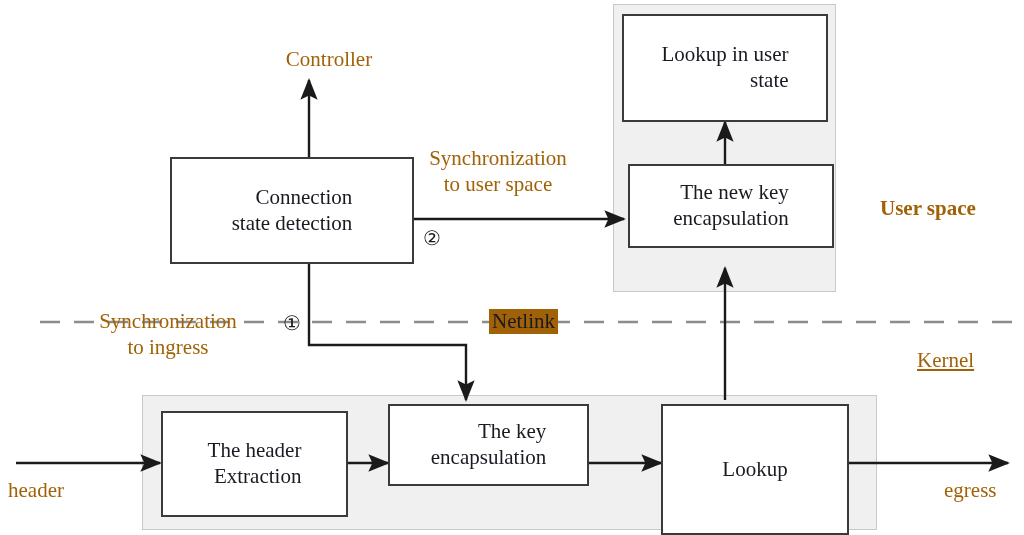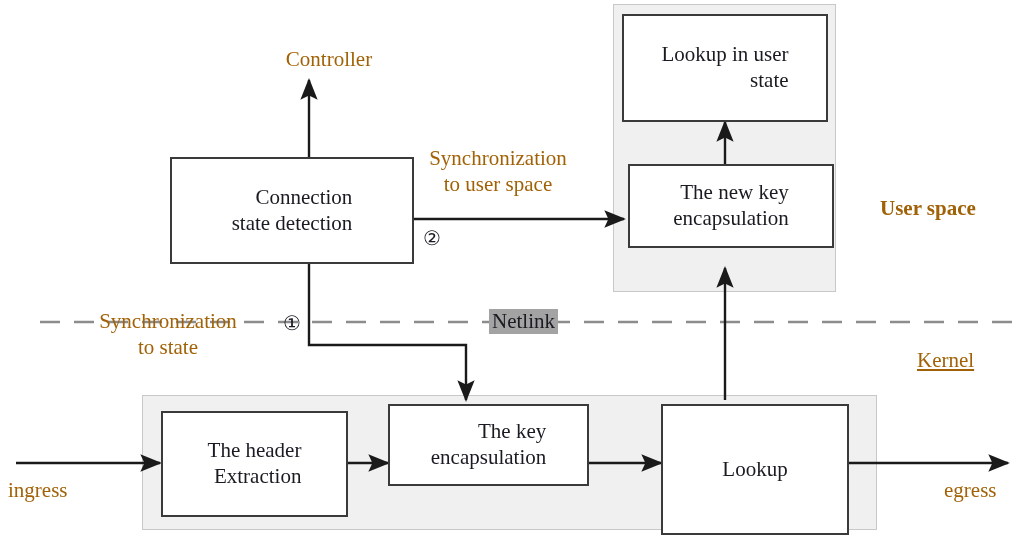--- a/index.html
+++ b/index.html
@@ -53,21 +53,21 @@
     position: absolute;
     left: 0; top: 0;
     width: 1024px;
     height: 535px;
     overflow: visible;
     pointer-events: none;
   }
   .netlink-word {
     position: absolute;
     font-size: 21px;
-    background: #a3a3a3;
+    background: #a16207;
     padding: 0 3px;
     color: #1a1a22;
   }
 </style>
 </head>
 <body>
 
 <div id="canvas">
 
   <div class="zone" style="left:613px; top:4px; width:223px; height:288px;"></div>
@@ -147,28 +147,28 @@
 
   <div class="label multi" style="left:398px; top:146px; width:200px;">
     <span>Synchronization</span><br>
     <span>to user space</span>
   </div>
 
   <div class="circnum" style="left:423px; top:228px;">②</div>
 
   <div class="label multi" style="left:62px; top:309px; width:212px;">
     <span>Synchronization</span><br>
-    <span>to state</span>
+    <span>to ingress</span>
   </div>
 
   <div class="circnum" style="left:283px; top:313px;">①</div>
 
   <div class="netlink-word" style="left:489px; top:309px;">Netlink</div>
 
   <div class="label" style="left:880px; top:196px;font-weight:bold;">User space</div>
 
   <div class="label" style="left:917px; top:348px;text-decoration:underline;">Kernel</div>
 
-  <div class="label" style="left:8px; top:478px;">ingress</div>
+  <div class="label" style="left:8px; top:478px;">header</div>
 
   <div class="label" style="left:944px; top:478px;">egress</div>
 
 </div>
 
 </body></html>

